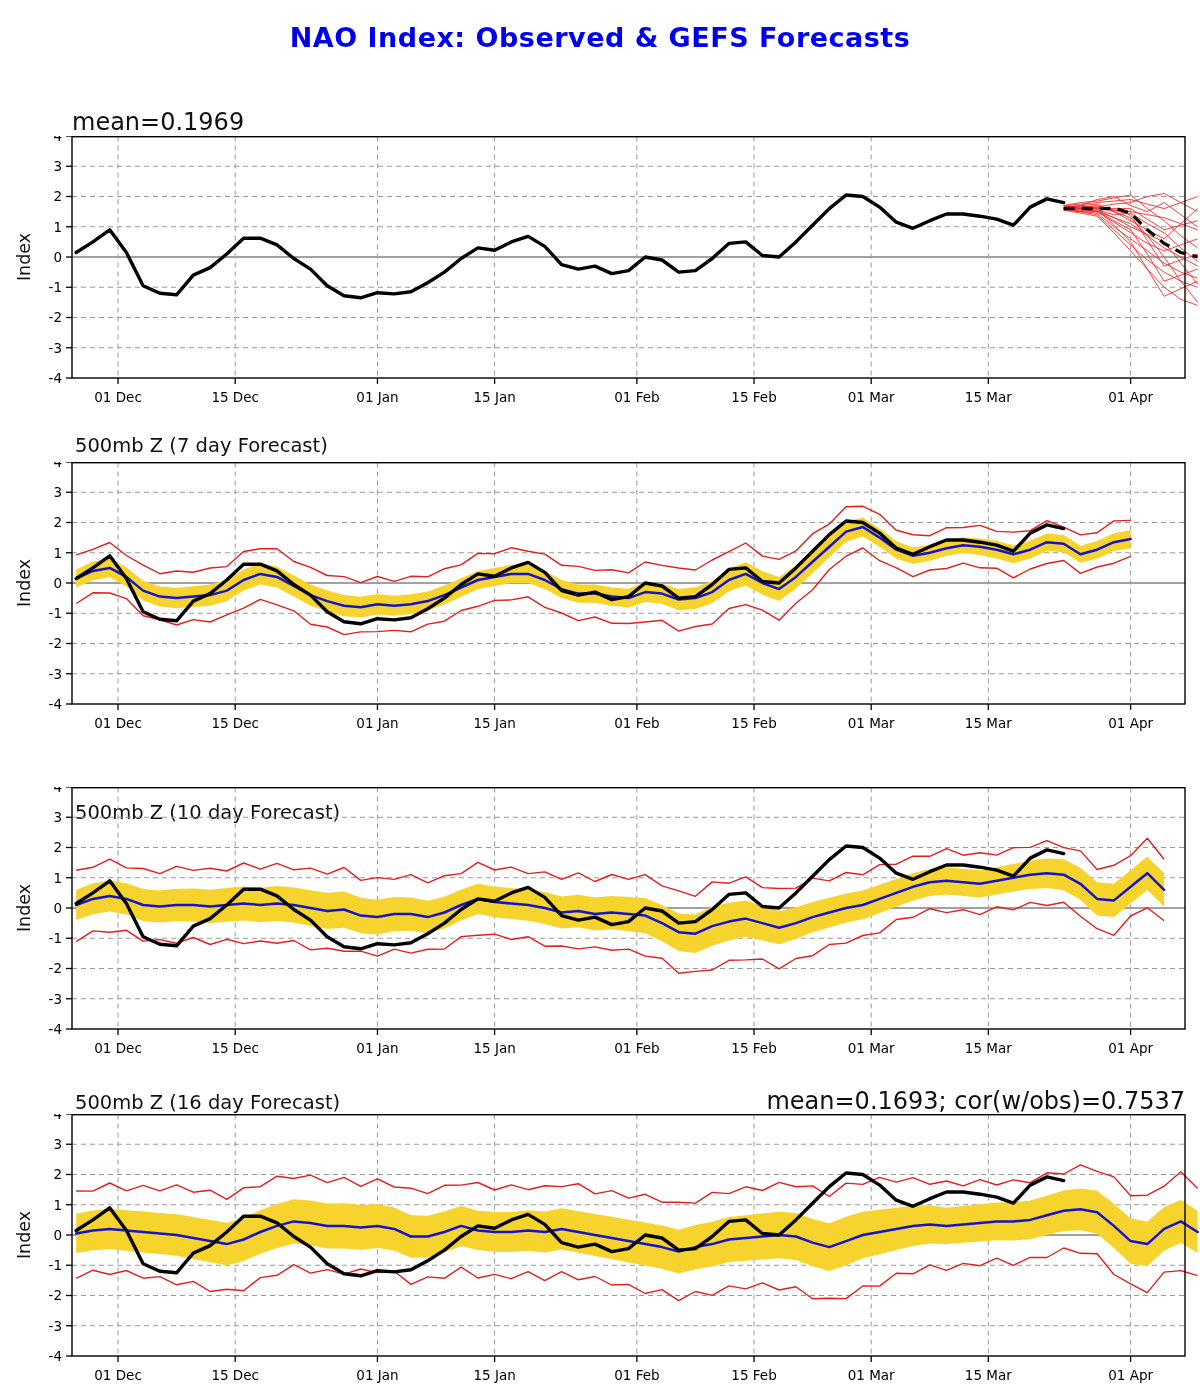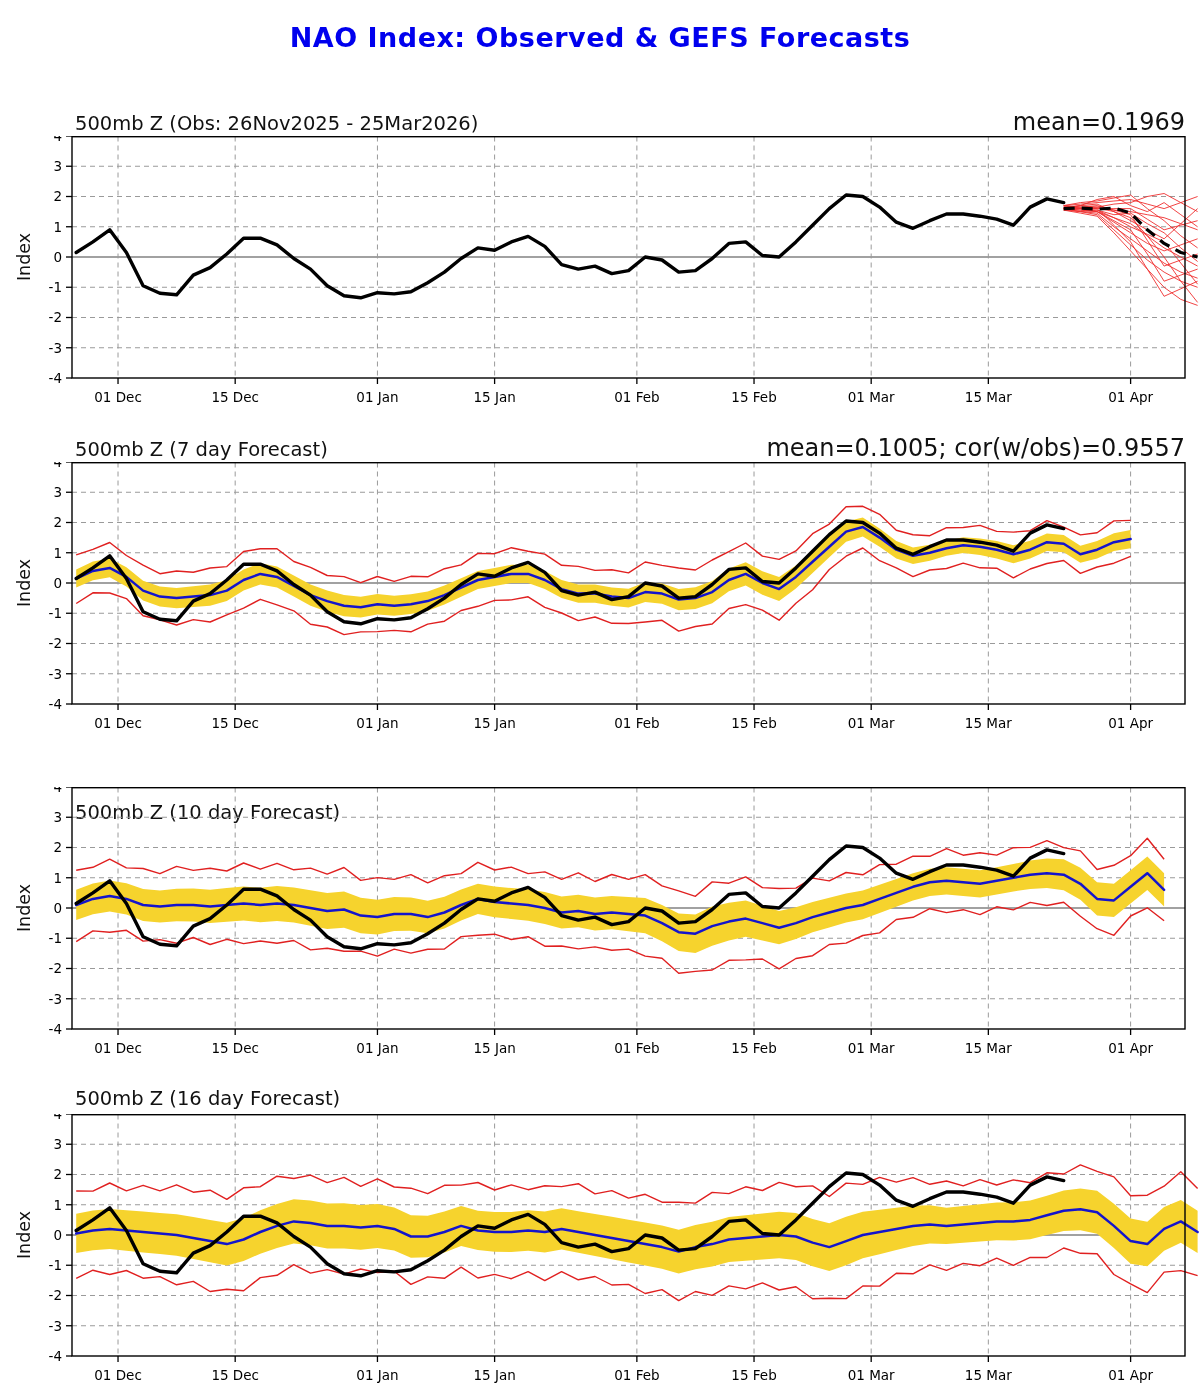--- a/index.html
+++ b/index.html
@@ -12,21 +12,20 @@
   .panel-stats{font-size:24px;color:#111;}
   .plot-svg{position:absolute;left:0;}
   .ylab{position:absolute;font-size:17.5px;color:#111;transform:translate(-50%,-50%) rotate(-90deg);}
 </style>
 </head>
 <body>
 
 <div class="main-title">NAO Index: Observed &amp; GEFS Forecasts</div>
 
 <div class="panel-header" style="top:108px">
-  <span class="panel-title">500mb Z (Obs: 26Nov2025 - 25Mar2026)</span>
   <span class="panel-stats">mean=0.1969</span>
 </div>
 <svg class="plot-svg" style="top:136px" width="1200" height="272">
     <line x1="72" x2="1185" y1="30.25" y2="30.25" stroke="#9a9a9a" stroke-width="1" stroke-dasharray="5 4"></line>
     <line x1="72" x2="1185" y1="60.5" y2="60.5" stroke="#9a9a9a" stroke-width="1" stroke-dasharray="5 4"></line>
     <line x1="72" x2="1185" y1="90.75" y2="90.75" stroke="#9a9a9a" stroke-width="1" stroke-dasharray="5 4"></line>
     <line x1="72" x2="1185" y1="121" y2="121" stroke="#444444" stroke-width="1.2" stroke-dasharray="none"></line>
     <line x1="72" x2="1185" y1="151.25" y2="151.25" stroke="#9a9a9a" stroke-width="1" stroke-dasharray="5 4"></line>
     <line x1="72" x2="1185" y1="181.5" y2="181.5" stroke="#9a9a9a" stroke-width="1" stroke-dasharray="5 4"></line>
     <line x1="72" x2="1185" y1="211.75" y2="211.75" stroke="#9a9a9a" stroke-width="1" stroke-dasharray="5 4"></line>
@@ -94,21 +93,20 @@
     <text x="871.1842105263158" y="266" text-anchor="middle" font-size="13.5" font-family="DejaVu Sans, sans-serif" fill="#000">01 Mar</text>
     <line x1="988.3421052631579" x2="988.3421052631579" y1="242" y2="248" stroke="#000000" stroke-width="1.3"></line>
     <text x="988.3421052631579" y="266" text-anchor="middle" font-size="13.5" font-family="DejaVu Sans, sans-serif" fill="#000">15 Mar</text>
     <line x1="1130.6052631578948" x2="1130.6052631578948" y1="242" y2="248" stroke="#000000" stroke-width="1.3"></line>
     <text x="1130.6052631578948" y="266" text-anchor="middle" font-size="13.5" font-family="DejaVu Sans, sans-serif" fill="#000">01 Apr</text>
   </svg>
 <div class="ylab" style="left:24px;top:257px">Index</div>
 
 <div class="panel-header" style="top:434px">
   <span class="panel-title">500mb Z (7 day Forecast)</span>
-  <span class="panel-stats">mean=0.1005; cor(w/obs)=0.9557</span>
 </div>
 <svg class="plot-svg" style="top:462px" width="1200" height="272">
     <line x1="72" x2="1185" y1="30.25" y2="30.25" stroke="#9a9a9a" stroke-width="1" stroke-dasharray="5 4"></line>
     <line x1="72" x2="1185" y1="60.5" y2="60.5" stroke="#9a9a9a" stroke-width="1" stroke-dasharray="5 4"></line>
     <line x1="72" x2="1185" y1="90.75" y2="90.75" stroke="#9a9a9a" stroke-width="1" stroke-dasharray="5 4"></line>
     <line x1="72" x2="1185" y1="121" y2="121" stroke="#444444" stroke-width="1.2" stroke-dasharray="none"></line>
     <line x1="72" x2="1185" y1="151.25" y2="151.25" stroke="#9a9a9a" stroke-width="1" stroke-dasharray="5 4"></line>
     <line x1="72" x2="1185" y1="181.5" y2="181.5" stroke="#9a9a9a" stroke-width="1" stroke-dasharray="5 4"></line>
     <line x1="72" x2="1185" y1="211.75" y2="211.75" stroke="#9a9a9a" stroke-width="1" stroke-dasharray="5 4"></line>
     <line x1="118.02631578947368" x2="118.02631578947368" y1="0.5" y2="242" stroke="#9a9a9a" stroke-width="1" stroke-dasharray="5 4"></line>
@@ -225,20 +223,21 @@
     <text x="871.1842105263158" y="266" text-anchor="middle" font-size="13.5" font-family="DejaVu Sans, sans-serif" fill="#000">01 Mar</text>
     <line x1="988.3421052631579" x2="988.3421052631579" y1="242" y2="248" stroke="#000000" stroke-width="1.3"></line>
     <text x="988.3421052631579" y="266" text-anchor="middle" font-size="13.5" font-family="DejaVu Sans, sans-serif" fill="#000">15 Mar</text>
     <line x1="1130.6052631578948" x2="1130.6052631578948" y1="242" y2="248" stroke="#000000" stroke-width="1.3"></line>
     <text x="1130.6052631578948" y="266" text-anchor="middle" font-size="13.5" font-family="DejaVu Sans, sans-serif" fill="#000">01 Apr</text>
   </svg>
 <div class="ylab" style="left:24px;top:908px">Index</div>
 
 <div class="panel-header" style="top:1087px">
   <span class="panel-title">500mb Z (16 day Forecast)</span>
+  <span class="panel-stats">mean=0.1693; cor(w/obs)=0.7537</span>
 </div>
 <svg class="plot-svg" style="top:1114px" width="1200" height="272">
     <line x1="72" x2="1185" y1="30.25" y2="30.25" stroke="#9a9a9a" stroke-width="1" stroke-dasharray="5 4"></line>
     <line x1="72" x2="1185" y1="60.5" y2="60.5" stroke="#9a9a9a" stroke-width="1" stroke-dasharray="5 4"></line>
     <line x1="72" x2="1185" y1="90.75" y2="90.75" stroke="#9a9a9a" stroke-width="1" stroke-dasharray="5 4"></line>
     <line x1="72" x2="1185" y1="121" y2="121" stroke="#444444" stroke-width="1.2" stroke-dasharray="none"></line>
     <line x1="72" x2="1185" y1="151.25" y2="151.25" stroke="#9a9a9a" stroke-width="1" stroke-dasharray="5 4"></line>
     <line x1="72" x2="1185" y1="181.5" y2="181.5" stroke="#9a9a9a" stroke-width="1" stroke-dasharray="5 4"></line>
     <line x1="72" x2="1185" y1="211.75" y2="211.75" stroke="#9a9a9a" stroke-width="1" stroke-dasharray="5 4"></line>
     <line x1="118.02631578947368" x2="118.02631578947368" y1="0.5" y2="242" stroke="#9a9a9a" stroke-width="1" stroke-dasharray="5 4"></line>

